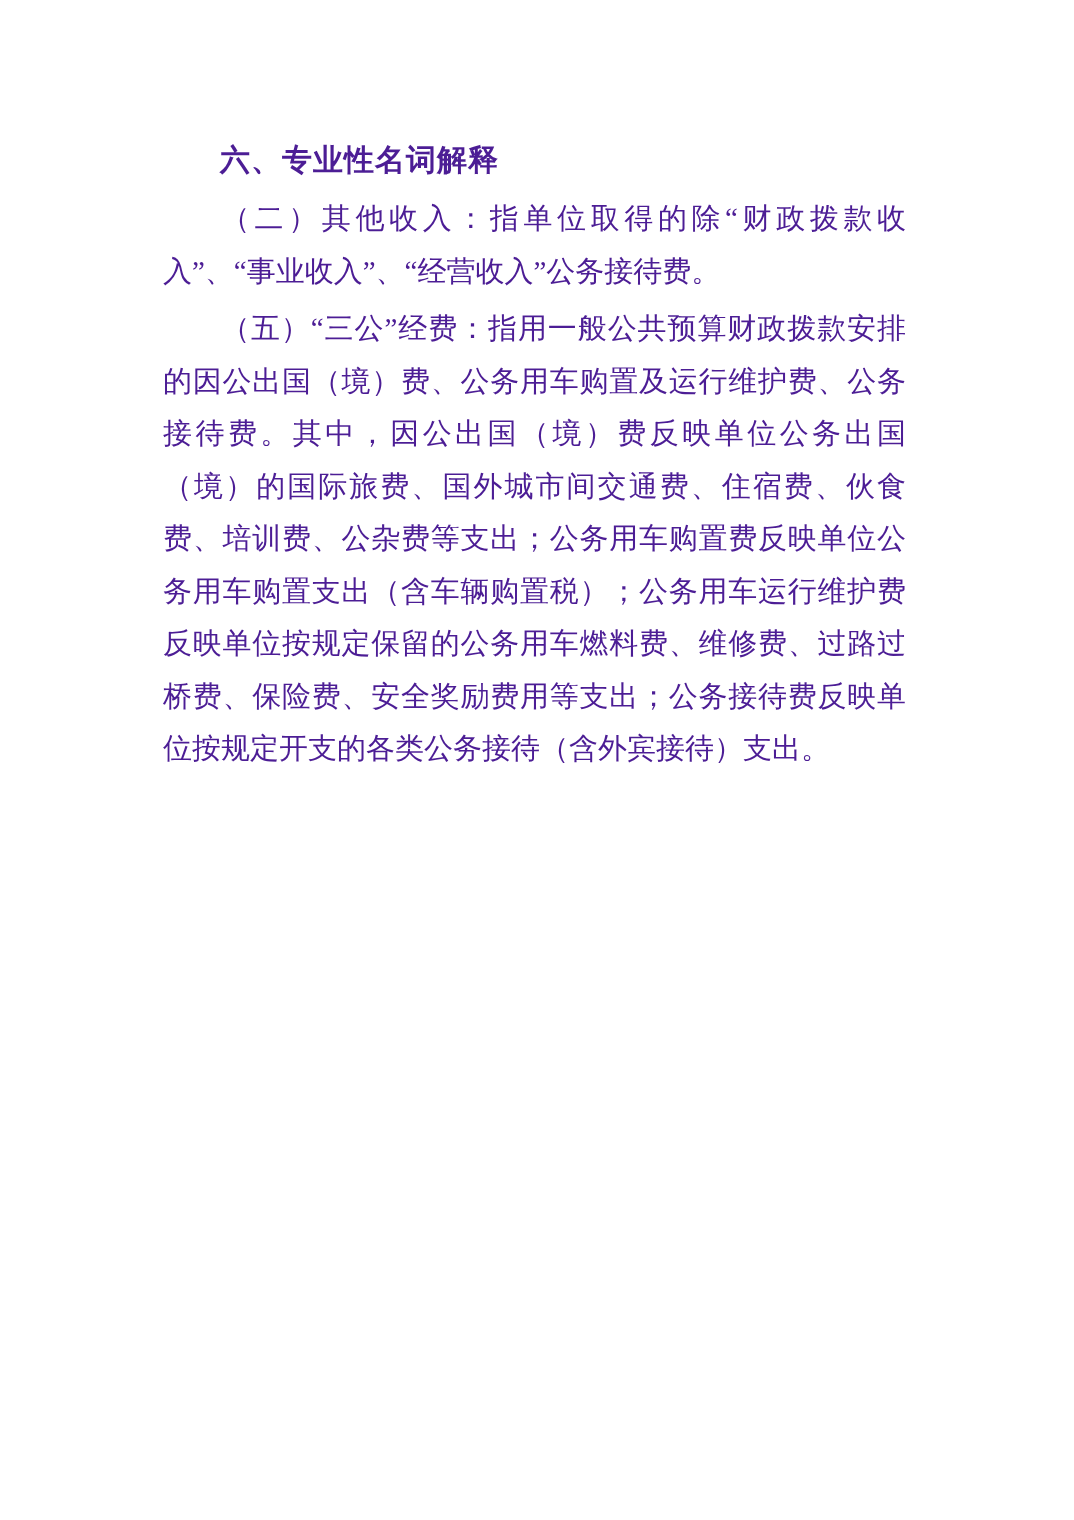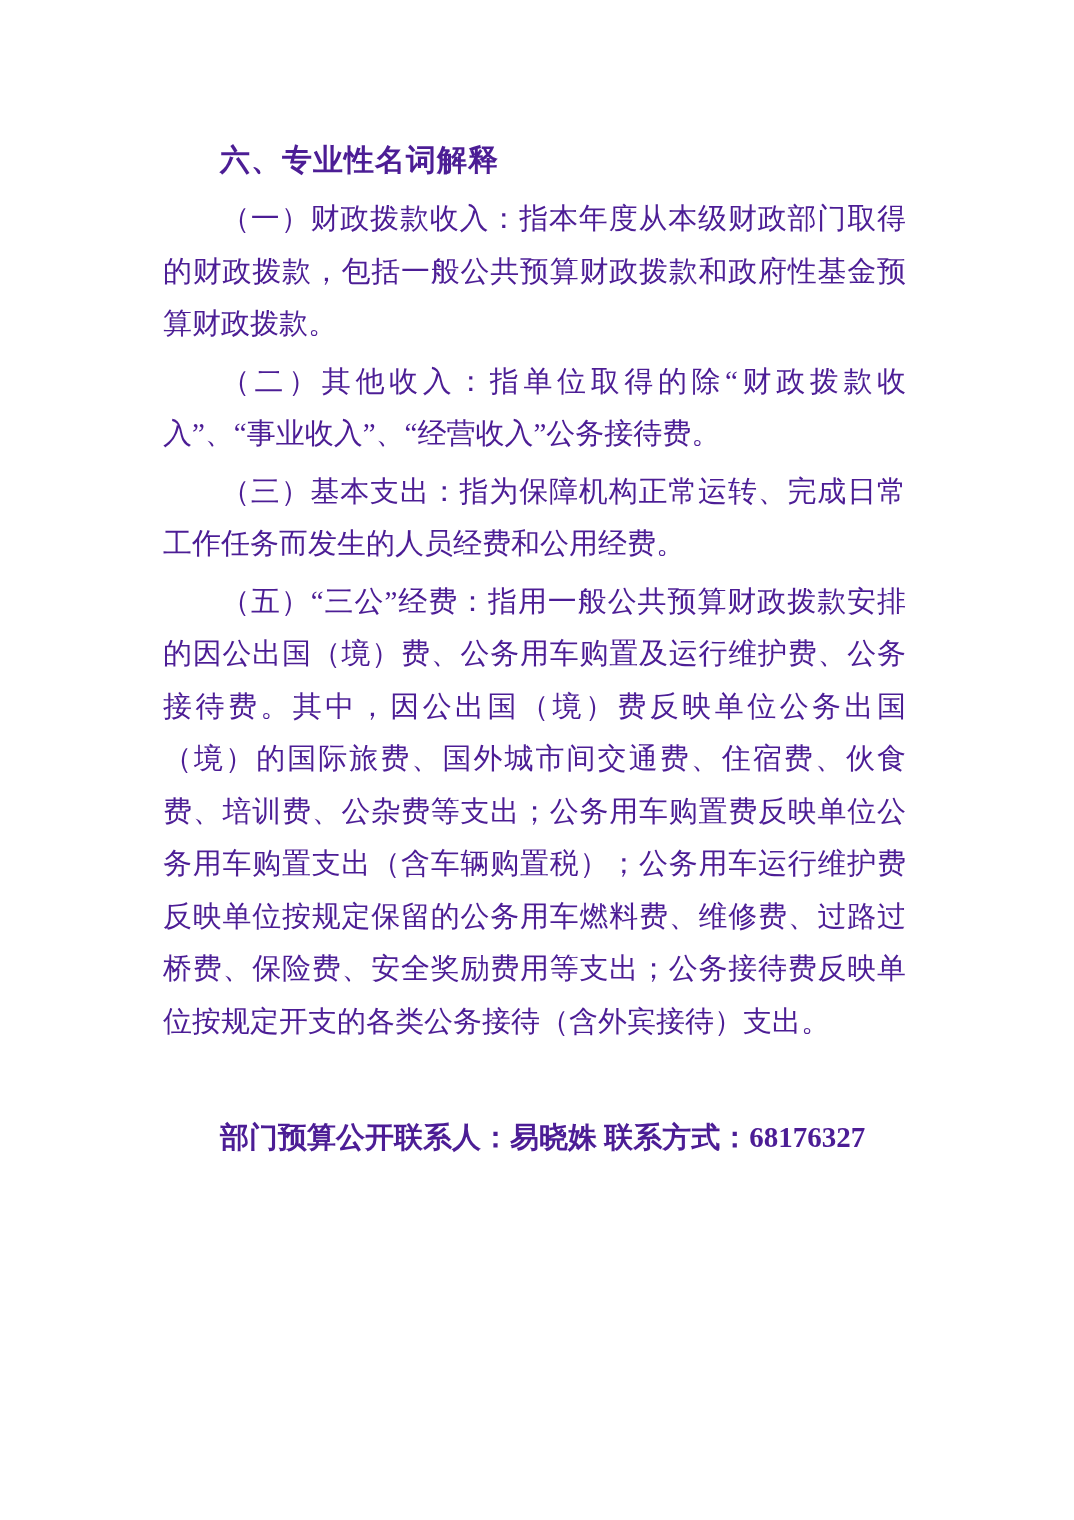--- a/index.html
+++ b/index.html
@@ -47,24 +47,21 @@
     white-space: nowrap;
   }
 </style>
 </head>
 <body>
 
 <div class="page">
 
   <h1 class="heading">六、专业性名词解释</h1>
 
-  <p class="body-para">（一）财政拨款收入：指本年度从本级财政部门取得的财政拨款，包括一般公共预算财政拨款和政府性基金预算财政拨款。</p>
 
   <p class="body-para">（二）其他收入：指单位取得的除“财政拨款收入”、“事业收入”、“经营收入”公务接待费。</p>
 
-  <p class="body-para">（三）基本支出：指为保障机构正常运转、完成日常工作任务而发生的人员经费和公用经费。</p>
 
 
   <p class="body-para">（五）“三公”经费：指用一般公共预算财政拨款安排的因公出国（境）费、公务用车购置及运行维护费、公务接待费。其中，因公出国（境）费反映单位公务出国（境）的国际旅费、国外城市间交通费、住宿费、伙食费、培训费、公杂费等支出；公务用车购置费反映单位公务用车购置支出（含车辆购置税）；公务用车运行维护费反映单位按规定保留的公务用车燃料费、维修费、过路过桥费、保险费、安全奖励费用等支出；公务接待费反映单位按规定开支的各类公务接待（含外宾接待）支出。</p>
 
-  <p class="footer-line">部门预算公开联系人：易晓姝 联系方式：68176327</p>
 
 </div>
 
 </body></html>

